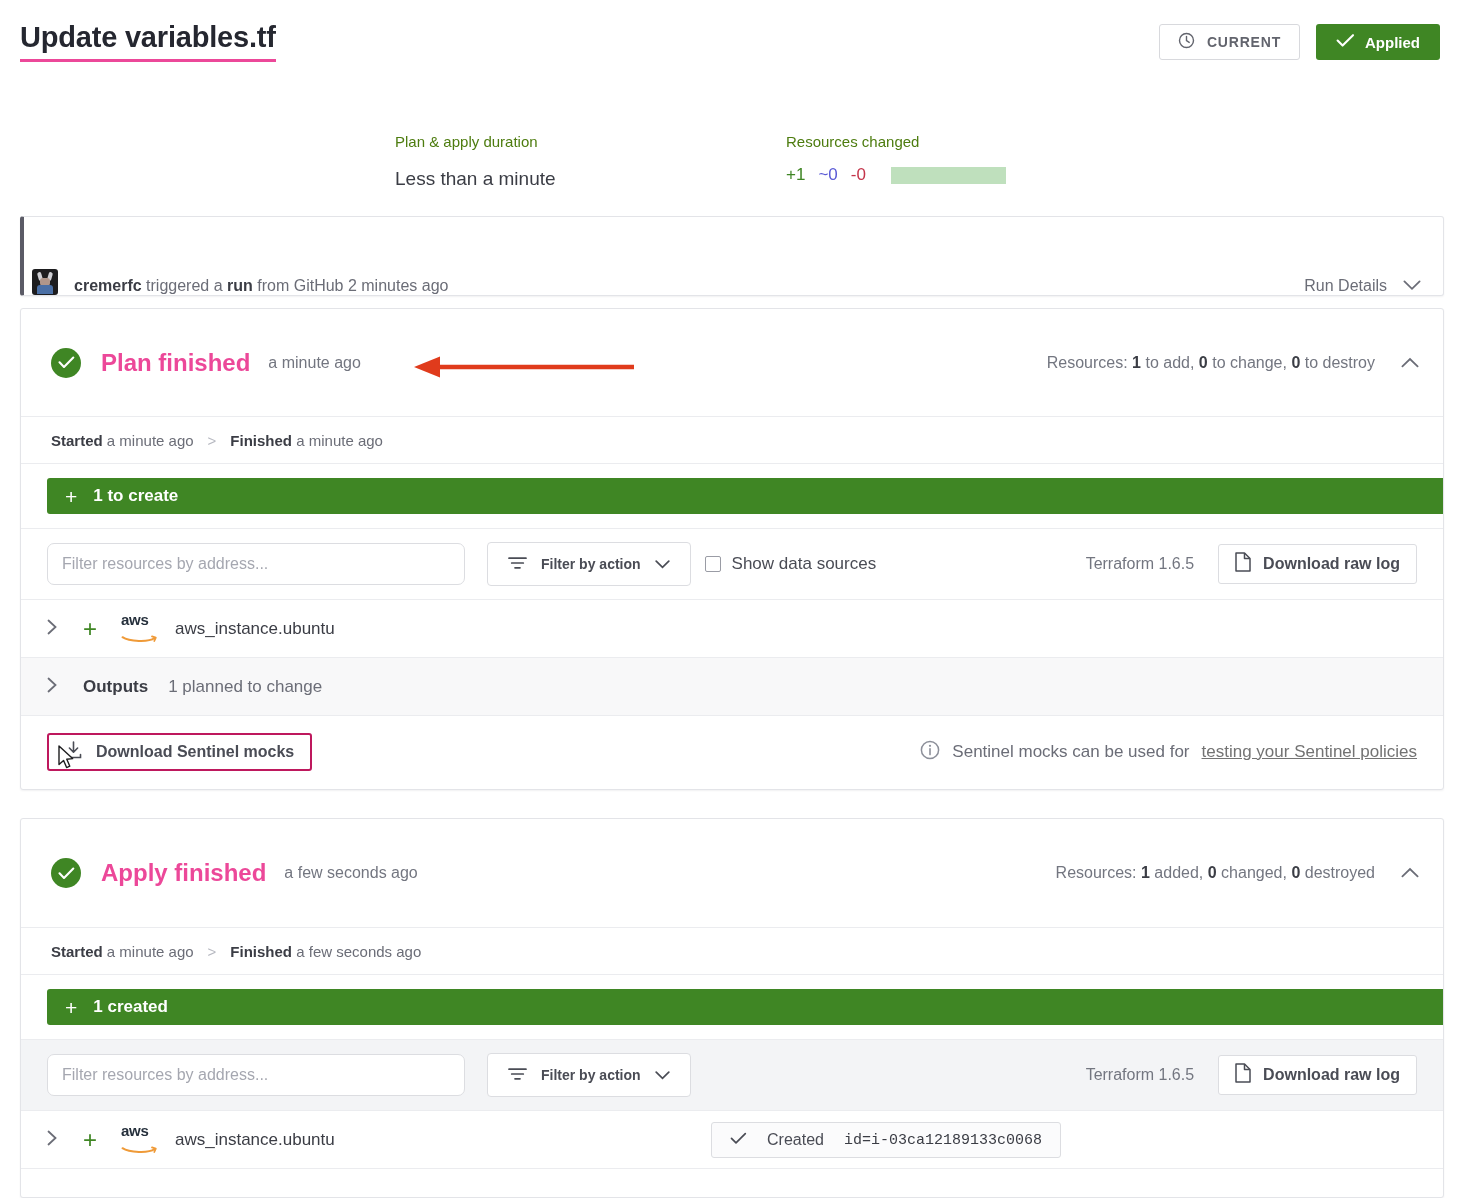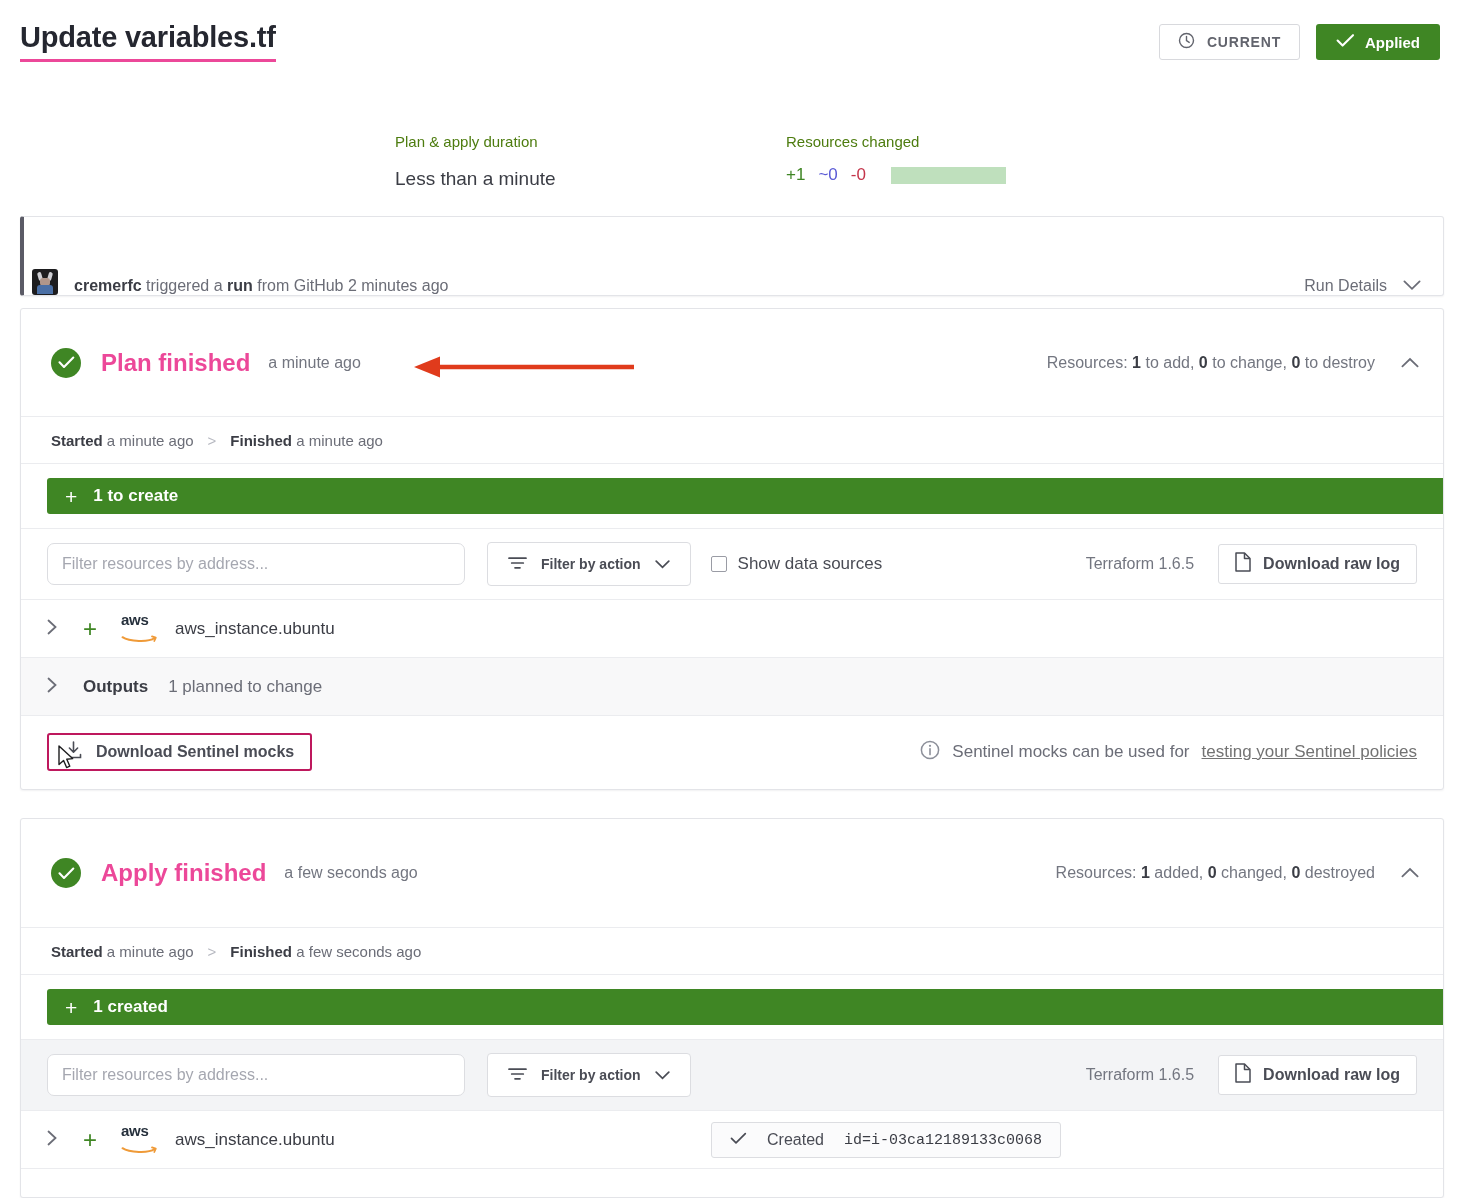--- a/index.html
+++ b/index.html
@@ -139,21 +139,21 @@
     font-family: "Liberation Sans", sans-serif;
   }
   .filter-input::placeholder { color: #a5a7b0; }
   .filter-action {
     margin-left: 22px; height: 44px; padding: 0 20px;
     border: 1px solid #dcdde1; border-radius: 4px; background: #fff;
     display: flex; align-items: center; gap: 14px;
     font-size: 14px; font-weight: bold; color: #4a4c55;
   }
   .chev-sm { font-size: 13px; color: #62646d; }
-  .show-ds { margin-left: 20px; display: flex; align-items: center; gap: 11px; font-size: 17px; color: #4a4c55; }
+  .show-ds { margin-left: 14px; display: flex; align-items: center; gap: 11px; font-size: 17px; color: #4a4c55; }
   .cbox { width: 16px; height: 16px; border: 1px solid #9a9ca5; border-radius: 2px; background: #fff; flex: none; }
   .tf-version { margin-left: auto; font-size: 16px; color: #737680; }
   .btn-dl {
     margin-left: 24px; height: 40px; padding: 0 16px;
     border: 1px solid #dcdde1; border-radius: 3px; background: #fff;
     display: flex; align-items: center; gap: 12px;
     font-size: 16px; font-weight: bold; color: #4a4c55;
   }
 
   .res-row {

